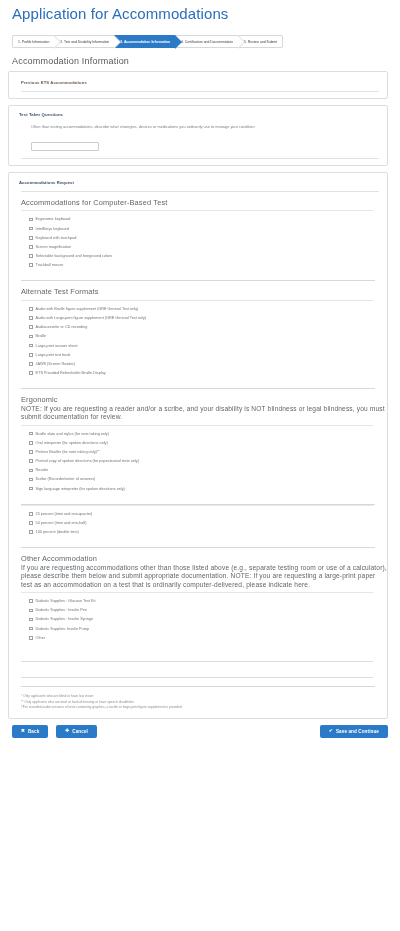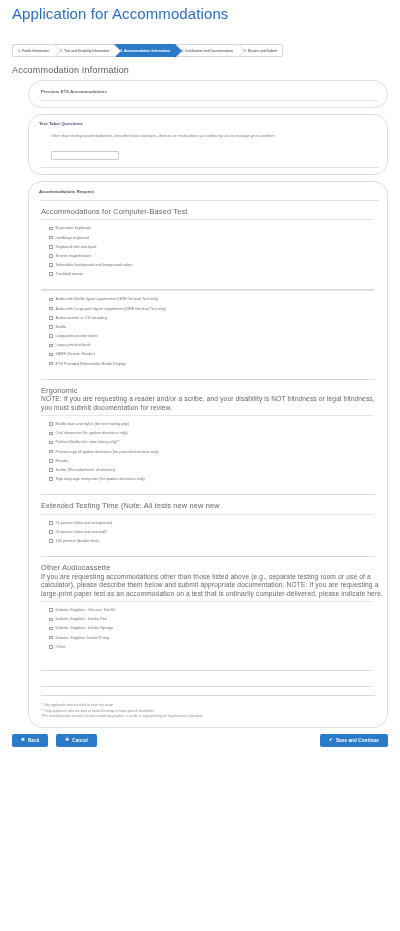--- a/index.html
+++ b/index.html
@@ -22,21 +22,21 @@
     box-sizing: border-box;
     padding: 0;
     background: #fff;
   }
 
   
   .app-title {
     font-size: 15px;
     color: #2a6ebb;
     font-weight: 400;
-    margin: 5px 0 22px 12px;
+    margin: 5px 0 13px 12px;
     letter-spacing: 0.1px;
   }
 
   
   .steps {
     display: flex;
     margin: 0 10px 0 12px;
     height: 13px;
     align-items: stretch;
   }
@@ -99,22 +99,22 @@
     font-size: 9px;
     color: #555a5e;
     font-weight: 400;
     margin: 8px 0 5px 12px;
     letter-spacing: 0.2px;
   }
 
   
   .panel {
     border: 1px solid #dddddd;
-    border-radius: 14px;
-    margin: 0 12px 6px 28px;
+    border-radius: 2px;
+    margin: 0 12px 6px 8px;
     background: #fff;
     box-sizing: border-box;
   }
   .panel-title {
     font-size: 4.2px;
     font-weight: bold;
     color: #6a5a50;
     margin: 0 0 6px 12px;
     letter-spacing: 0.1px;
   }
@@ -323,20 +323,21 @@
             </label>
           <label class="opt-row">
               <span class="cb"></span>
               <span class="opt-label">Trackball mouse</span>
             </label>
         </div>
         <hr class="group-sep">
       </div>
 
       <div class="group">
+        <div class="group-head">Alternate Test Formats</div>
         <hr class="group-rule">
         <div class="options">
           <label class="opt-row">
               <span class="cb"></span>
               <span class="opt-label">Audio with Braille figure supplement (GRE General Test only)</span>
             </label>
           <label class="opt-row">
               <span class="cb"></span>
               <span class="opt-label">Audio with Large-print figure supplement (GRE General Test only)</span>
             </label>
@@ -401,21 +402,20 @@
             </label>
           <label class="opt-row">
               <span class="cb"></span>
               <span class="opt-label">Sign language interpreter (for spoken directions only)</span>
             </label>
         </div>
         <hr class="group-sep">
       </div>
 
       <div class="group">
-        <div class="group-head">Extended Testing Time (Note: All tests new new new</div>
         <hr class="group-rule">
         <div class="options">
           <label class="opt-row">
               <span class="cb"></span>
               <span class="opt-label">25 percent (time and one-quarter)</span>
             </label>
           <label class="opt-row">
               <span class="cb"></span>
               <span class="opt-label">50 percent (time and one-half)</span>
             </label>
@@ -423,21 +423,21 @@
               <span class="cb"></span>
               <span class="opt-label">100 percent (double time)</span>
             </label>
         </div>
         <hr class="group-sep">
       </div>
 
 
       <div class="group">
         <div class="group-head">
-          <span>Other Audiocassette</span>
+          <span>Other Accommodation</span>
           <span class="sub">If you are requesting accommodations other than those listed above (e.g., separate testing room or use of a calculator), please describe them below and submit appropriate documentation. NOTE: If you are requesting a large-print paper test as an accommodation on a test that is ordinarily computer-delivered, please indicate here.</span>
         </div>
         <hr class="group-rule">
         <div class="options">
           <label class="opt-row">
               <span class="cb"></span>
               <span class="opt-label">Diabetic Supplies : Glucose Test Kit</span>
             </label>
           <label class="opt-row">
               <span class="cb"></span>

